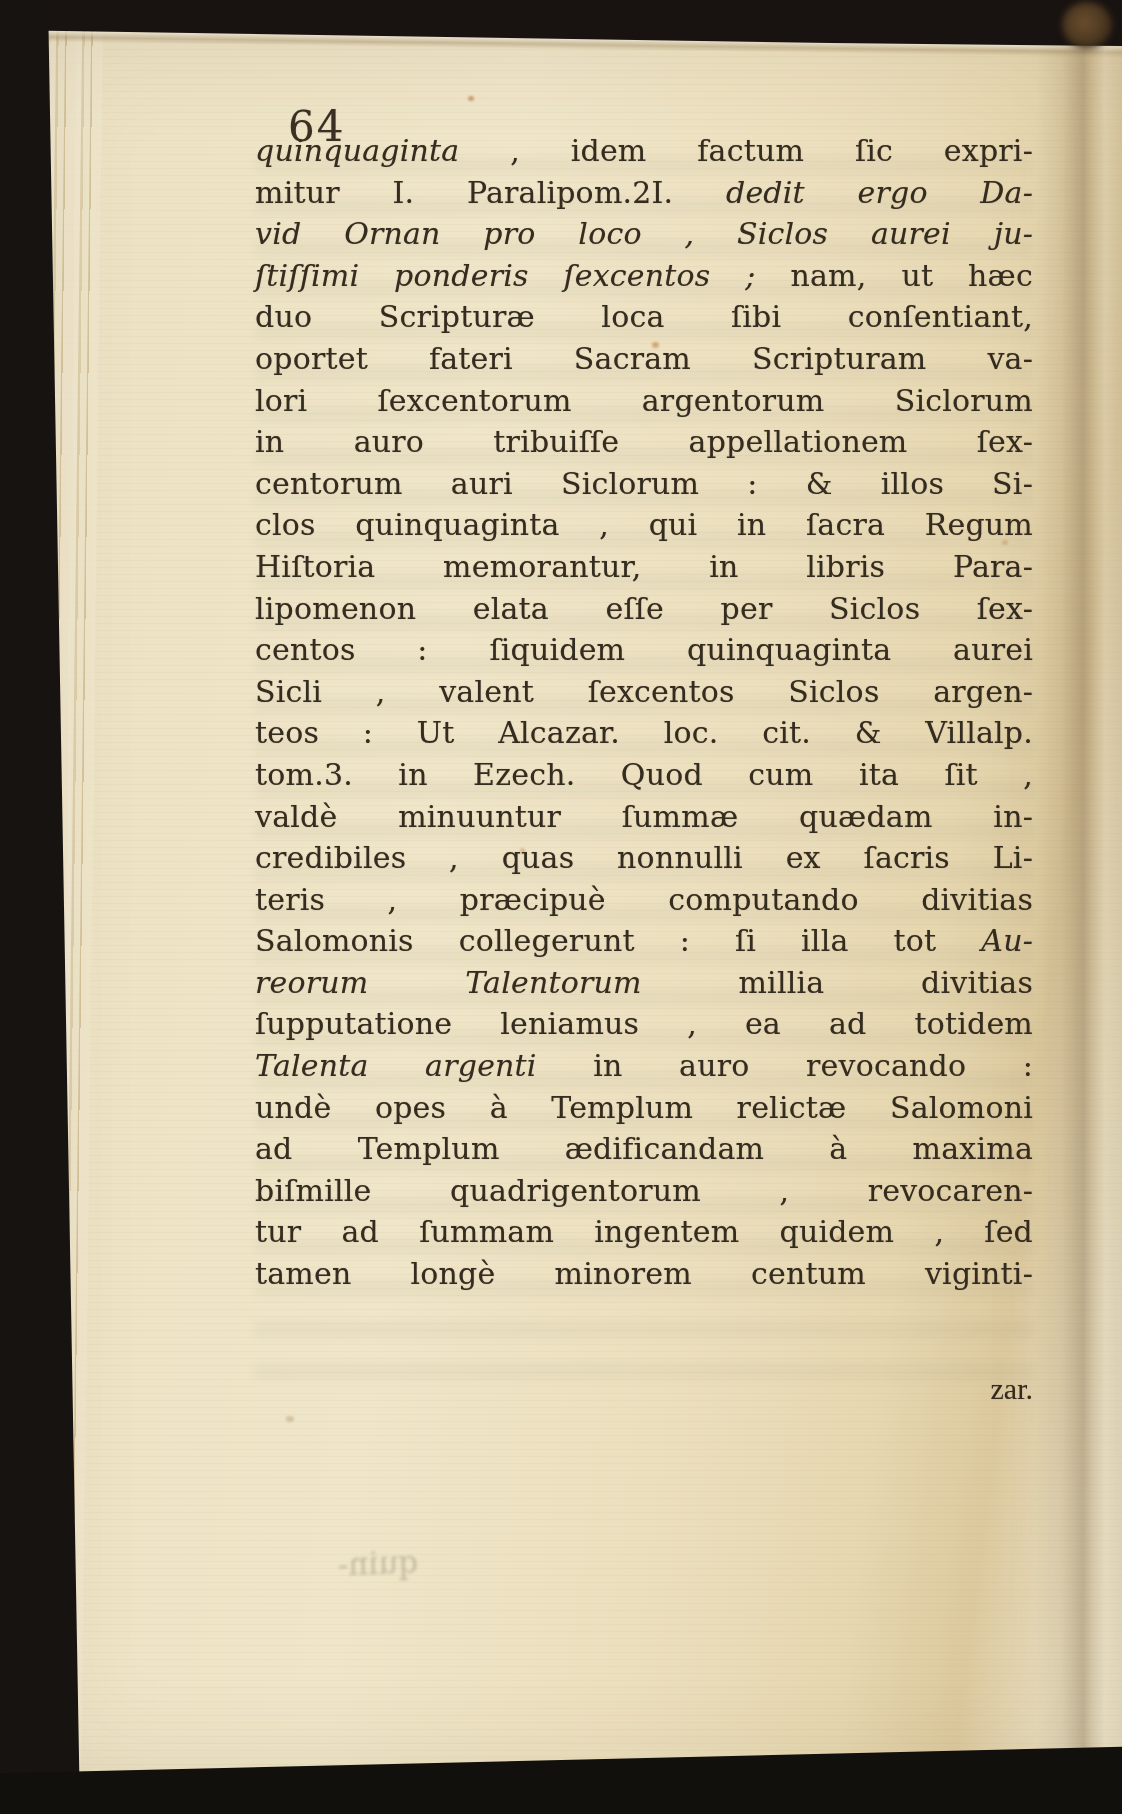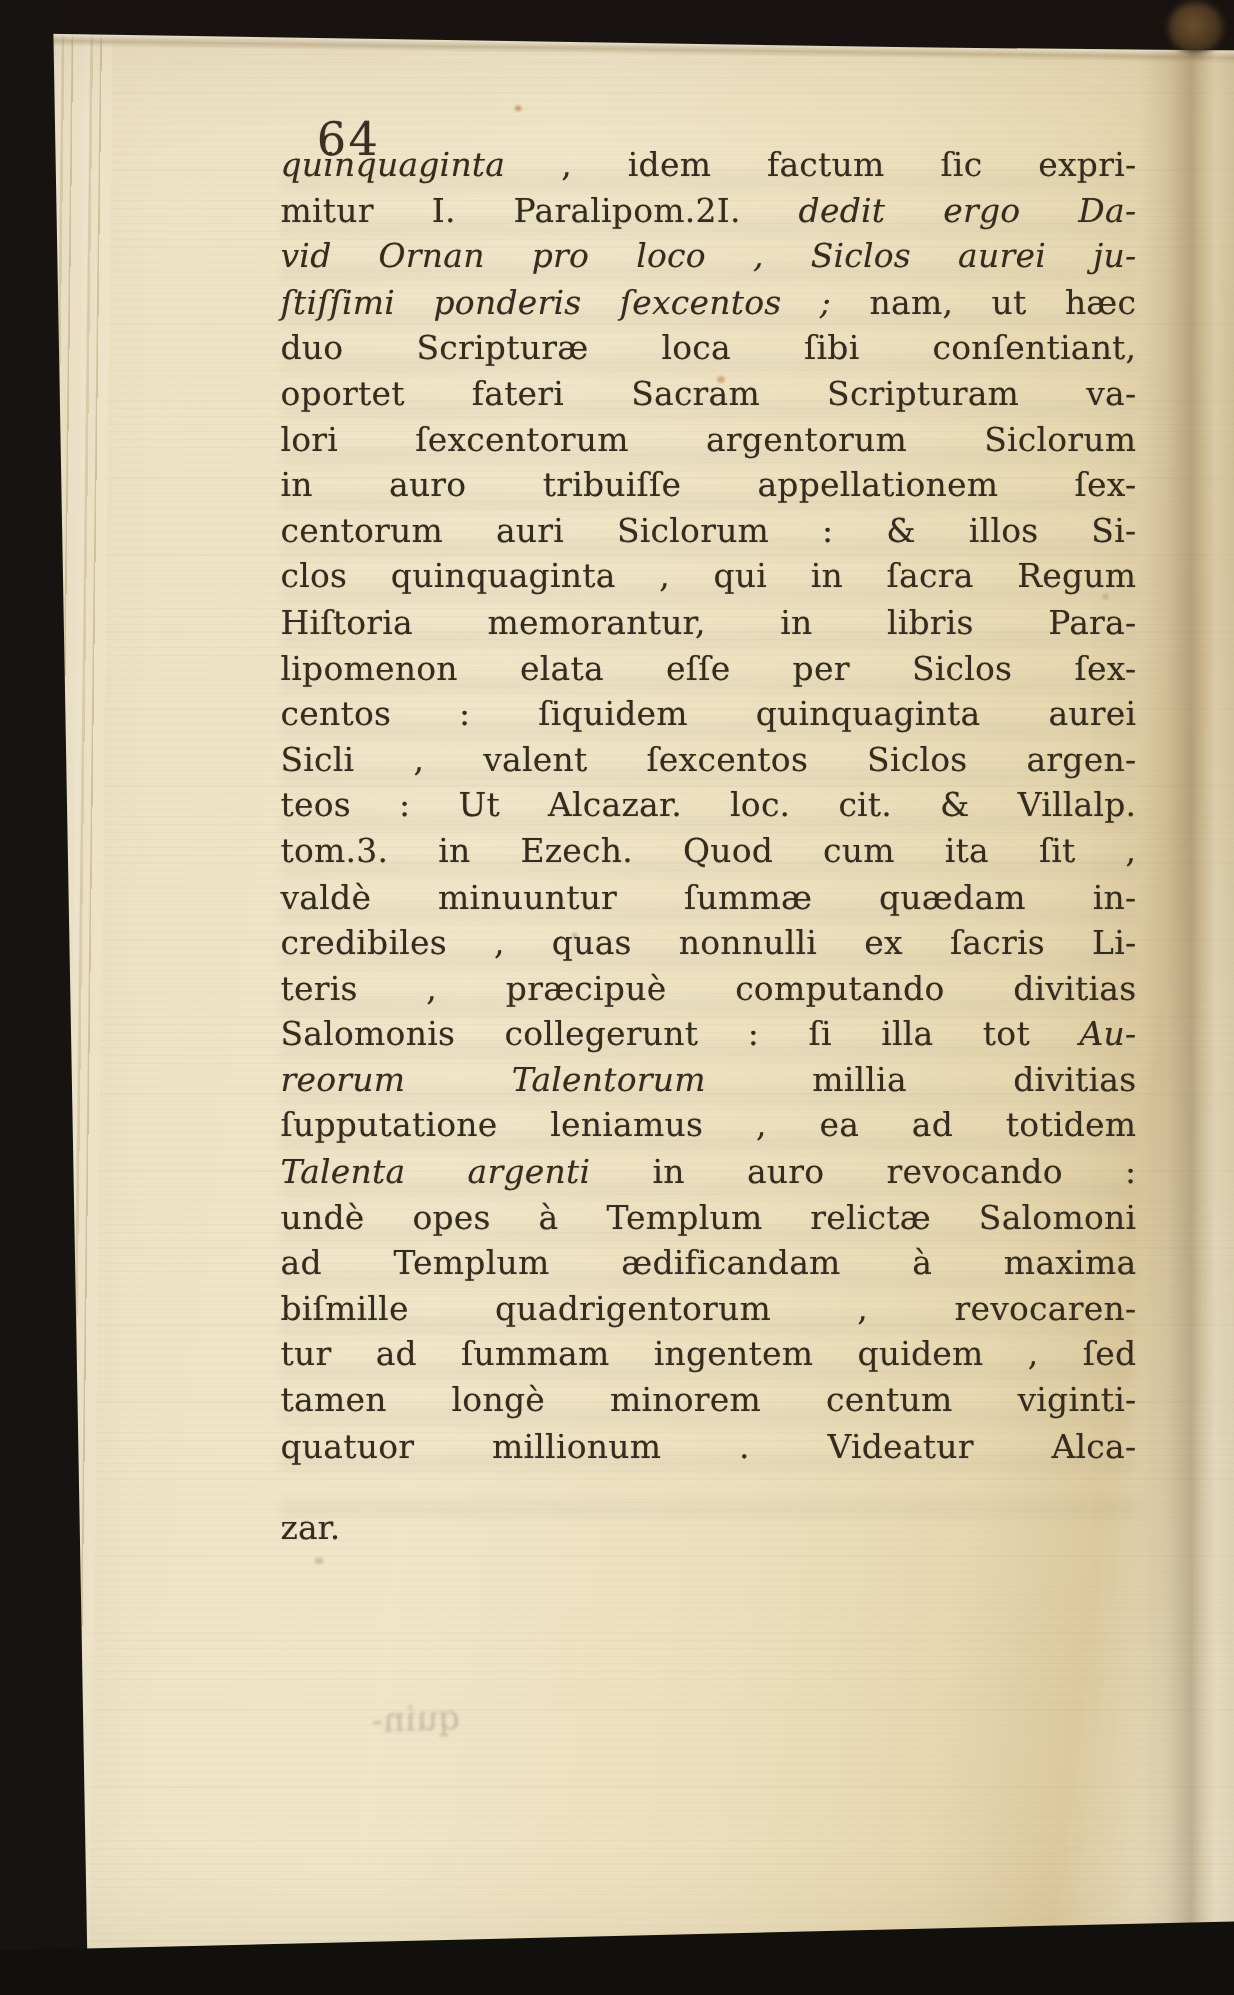--- a/index.html
+++ b/index.html
@@ -58,22 +58,22 @@
     text-shadow:0 0 1px rgba(58,49,36,0.4);
   }
   .textblock{
     position:absolute;left:255px;top:130px;width:778px;
     font-size:30px;line-height:41.6px;color:#352c20;letter-spacing:0.2px;
     text-shadow:0 0 1px rgba(53,44,32,0.35);
   }
   .line{text-align:justify;text-align-last:justify;height:41.6px;overflow:visible;}
   .it{font-style:italic;}
   .catchword{
-    position:absolute;top:1372px;left:255px;width:778px;text-align:left;
-    font-size:30px;color:#352c20;text-shadow:0 0 1px rgba(53,44,32,0.35);
+    position:absolute;top:1372px;left:255px;width:778px;text-align:right;
+    font-size:30px;color:#352c20;text-shadow:0 0 1px rgba(53,44,32,0.35);font-family:Liberation Serif, serif;
   }
   .ghost{
     position:absolute;left:278px;top:1546px;width:140px;
     font-size:31px;color:#5c6152;opacity:0.30;filter:blur(1.5px);
     transform:scaleX(-1) rotate(2deg);
   }
   .spot{position:absolute;border-radius:50%;filter:blur(1px);pointer-events:none;}
   .s1{left:468px;top:96px;width:6px;height:5px;background:rgba(176,108,40,0.55);}
   .s2{left:652px;top:342px;width:7px;height:6px;background:rgba(186,115,44,0.50);}
   .s3{left:520px;top:848px;width:5px;height:5px;background:rgba(170,110,50,0.35);}
@@ -115,21 +115,20 @@
       <div class="line"><span>teris , præcipuè computando divitias</span></div>
       <div class="line"><span>Salomonis collegerunt : ſi illa tot </span><span class="it">Au-</span></div>
       <div class="line"><span class="it">reorum Talentorum</span><span> millia divitias</span></div>
       <div class="line"><span>ſupputatione leniamus , ea ad totidem</span></div>
       <div class="line"><span class="it">Talenta argenti</span><span> in auro revocando :</span></div>
       <div class="line"><span>undè opes à Templum relictæ Salomoni</span></div>
       <div class="line"><span>ad Templum ædificandam à maxima</span></div>
       <div class="line"><span>biſmille quadrigentorum , revocaren-</span></div>
       <div class="line"><span>tur ad ſummam ingentem quidem , ſed</span></div>
       <div class="line"><span>tamen longè minorem centum viginti-</span></div>
-      <div class="line"><span>quatuor millionum . Videatur Alca-</span></div>
     </div>
 
   <div class="catchword">zar.</div>
   <div class="ghost">quin-</div>
 
   <div class="spot s1"></div>
   <div class="spot s2"></div>
   <div class="spot s3"></div>
   <div class="spot s4"></div>
   <div class="spot s5"></div>

